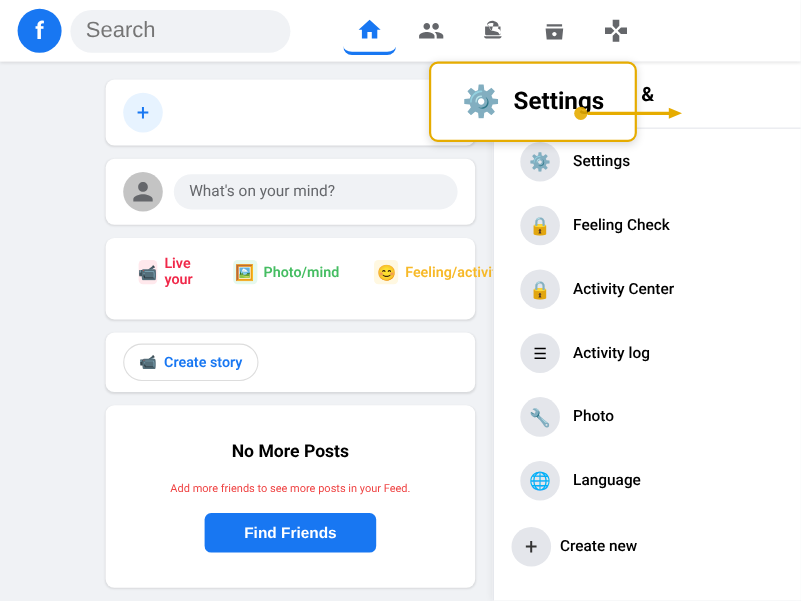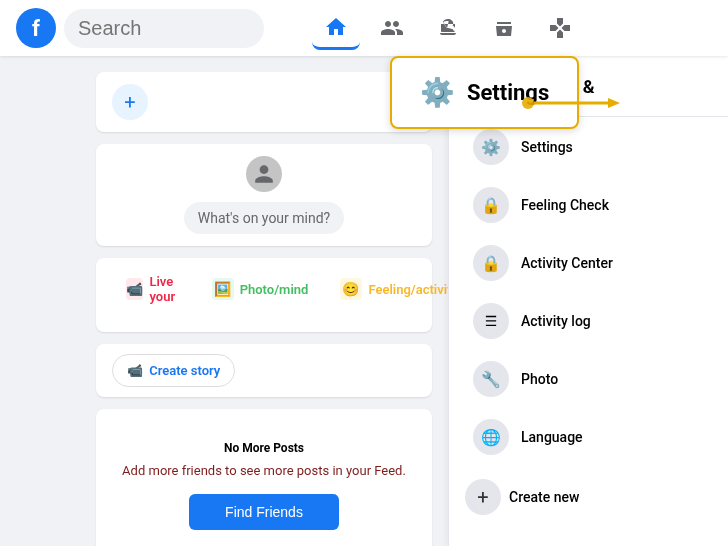--- a/index.html
+++ b/index.html
@@ -146,21 +146,20 @@
     
     .post-composer {
       background: white;
       border-radius: 8px;
       padding: 12px 16px;
       display: flex;
       align-items: center;
       gap: 10px;
       margin-bottom: 12px;
       box-shadow: 0 1px 2px rgba(0,0,0,0.1);
-      flex-direction: column;
     }
     .avatar-circle {
       width: 36px;
       height: 36px;
       background: #c4c4c4;
       border-radius: 50%;
       display: flex;
       align-items: center;
       justify-content: center;
       flex-shrink: 0;
@@ -228,30 +227,30 @@
     }
 
     
     .no-posts-card {
       background: white;
       border-radius: 8px;
       padding: 32px 16px;
       text-align: center;
       box-shadow: 0 1px 2px rgba(0,0,0,0.1);
     }
-    .no-posts-card h3 { font-size: 12px; font-weight: 700; margin-bottom: 8px; text-align: center; }
-    .no-posts-card p { font-size: 13px; color: #7f1d1d; margin-bottom: 16px; }
+    .no-posts-card h3 { font-size: 16px; font-weight: 700; margin-bottom: 20px; text-align: center; }
+    .no-posts-card p { font-size: 10px; color: #ef4444; margin-bottom: 16px; }
     .find-friends-btn {
       background: #1877f2;
       color: white;
       border: none;
       border-radius: 6px;
       padding: 10px 36px;
       font-size: 14px;
-      font-weight: 400;
+      font-weight: 700;
       cursor: pointer;
     }
 
     
     .right-panel {
       width: 280px;
       background: white;
       border-left: 1px solid #e4e6eb;
       overflow-y: auto;
       box-shadow: -2px 0 6px rgba(0,0,0,0.05);

